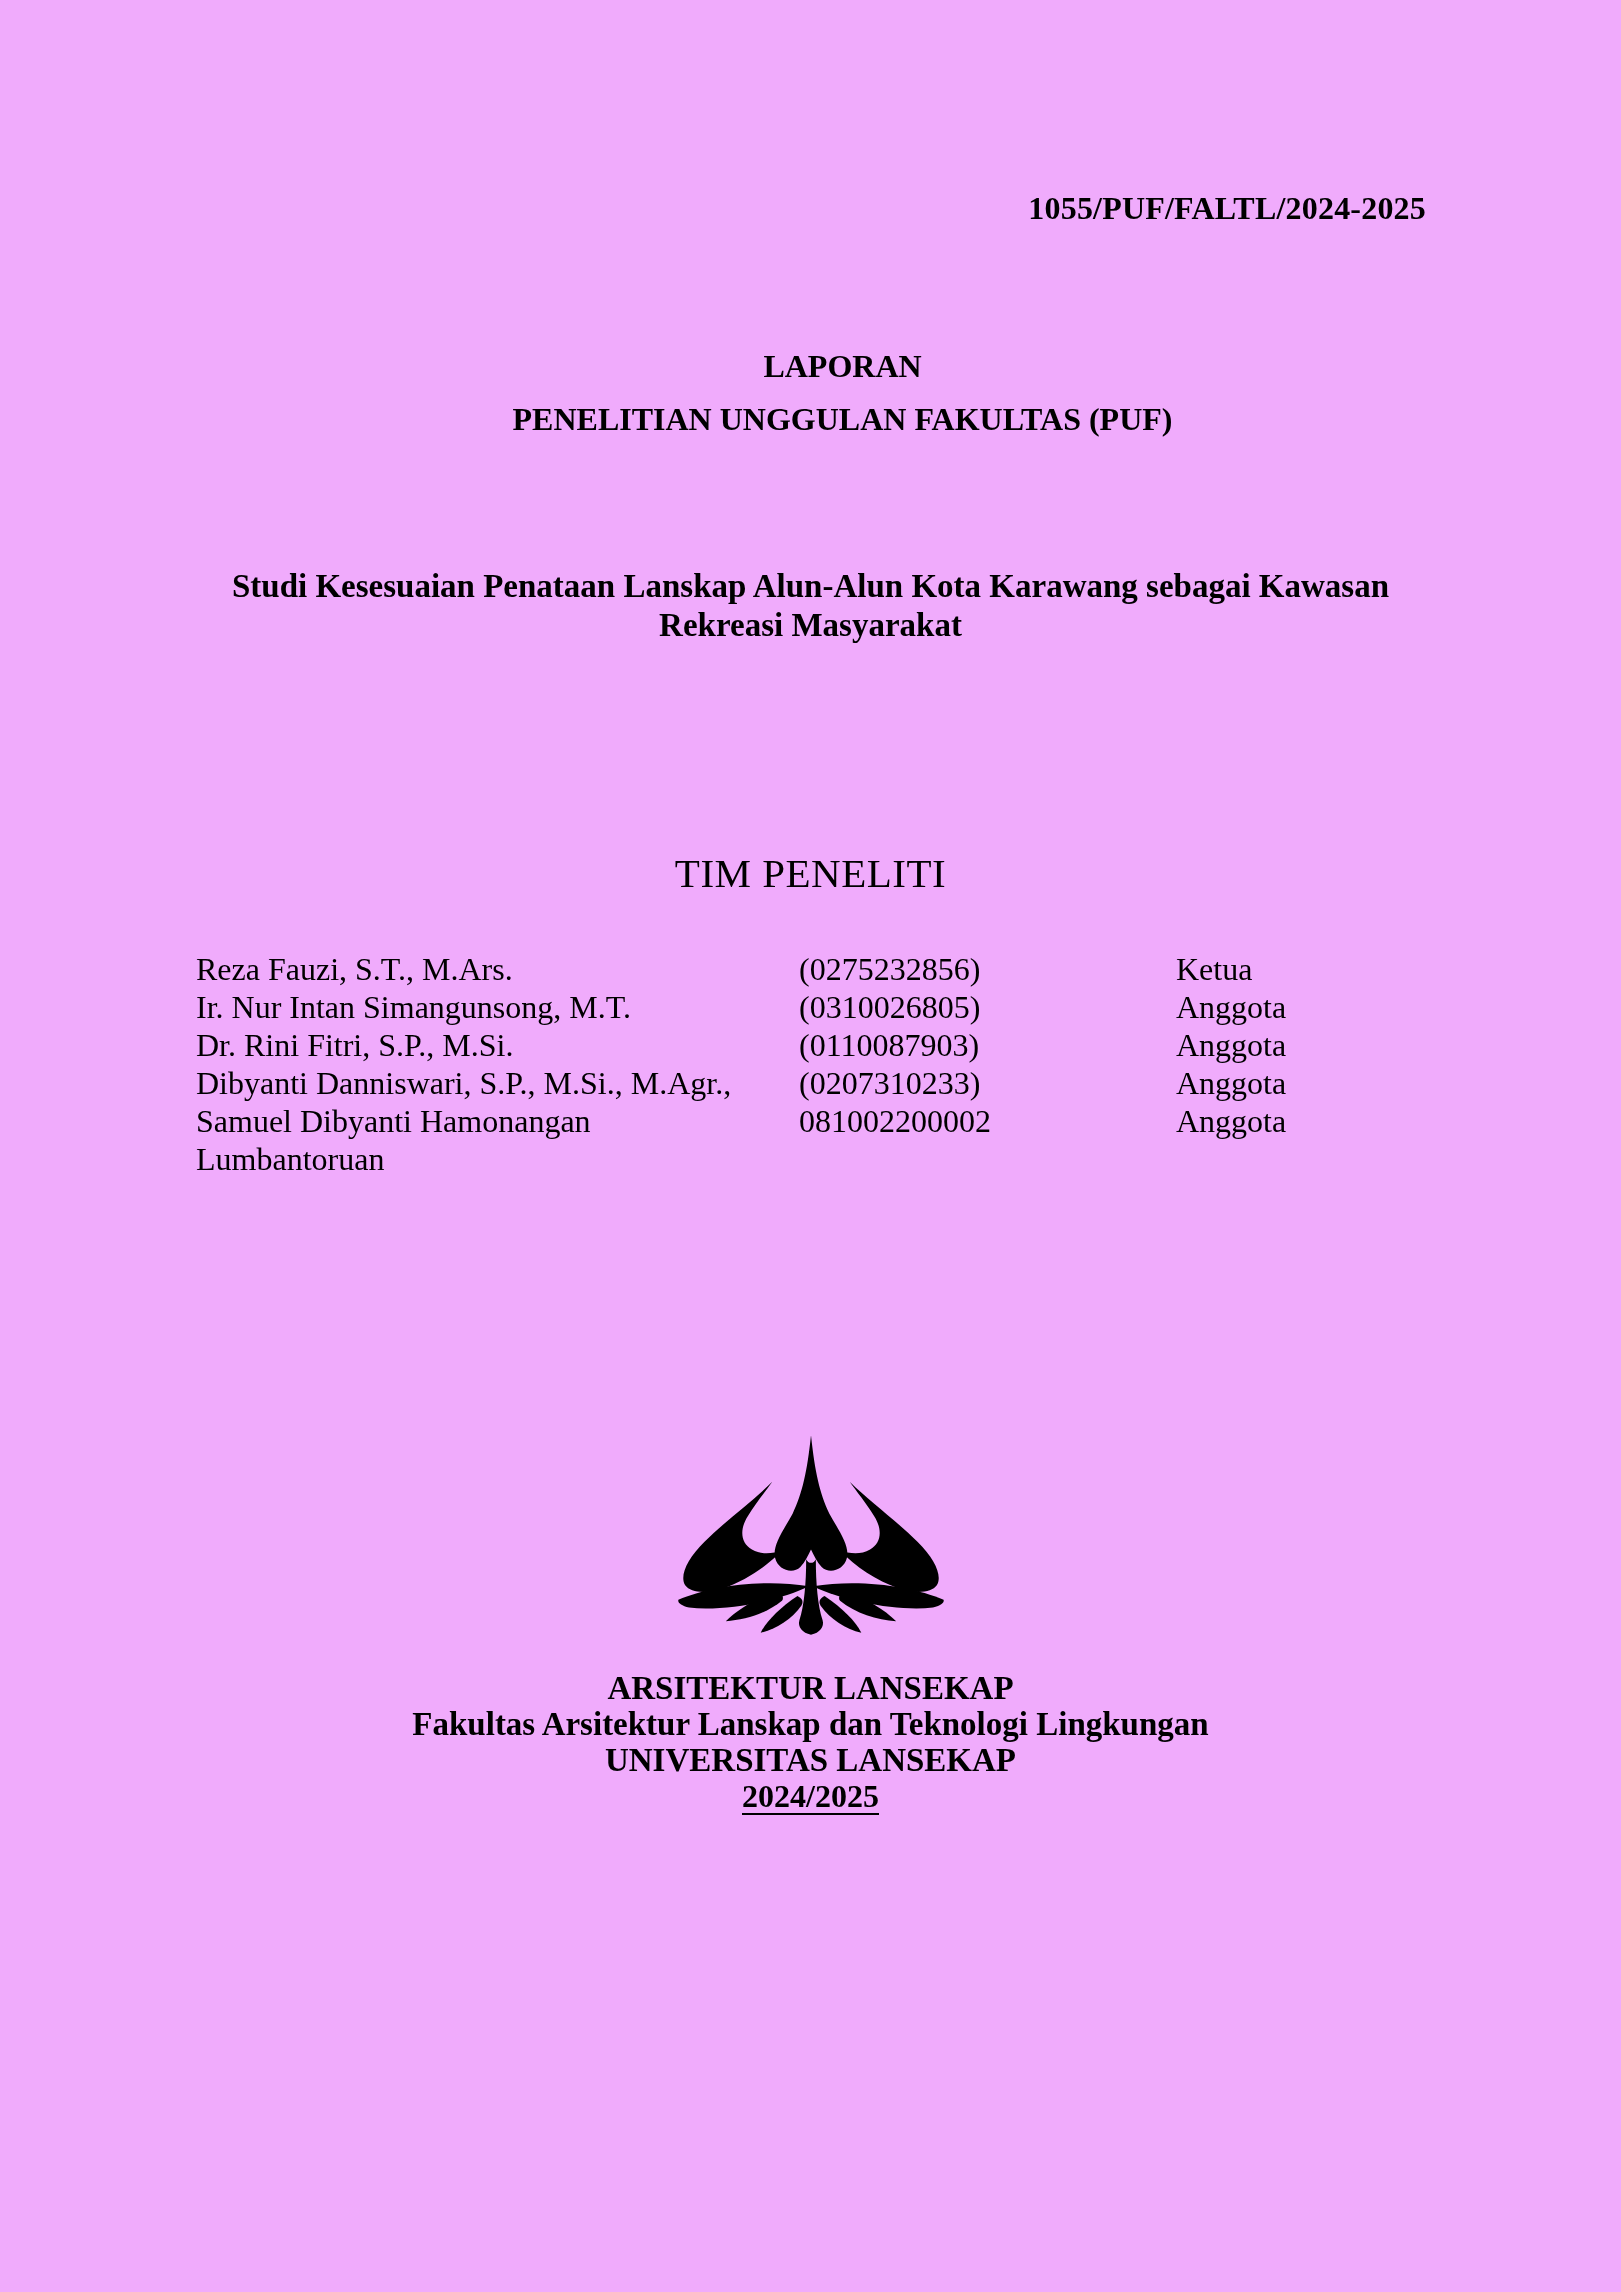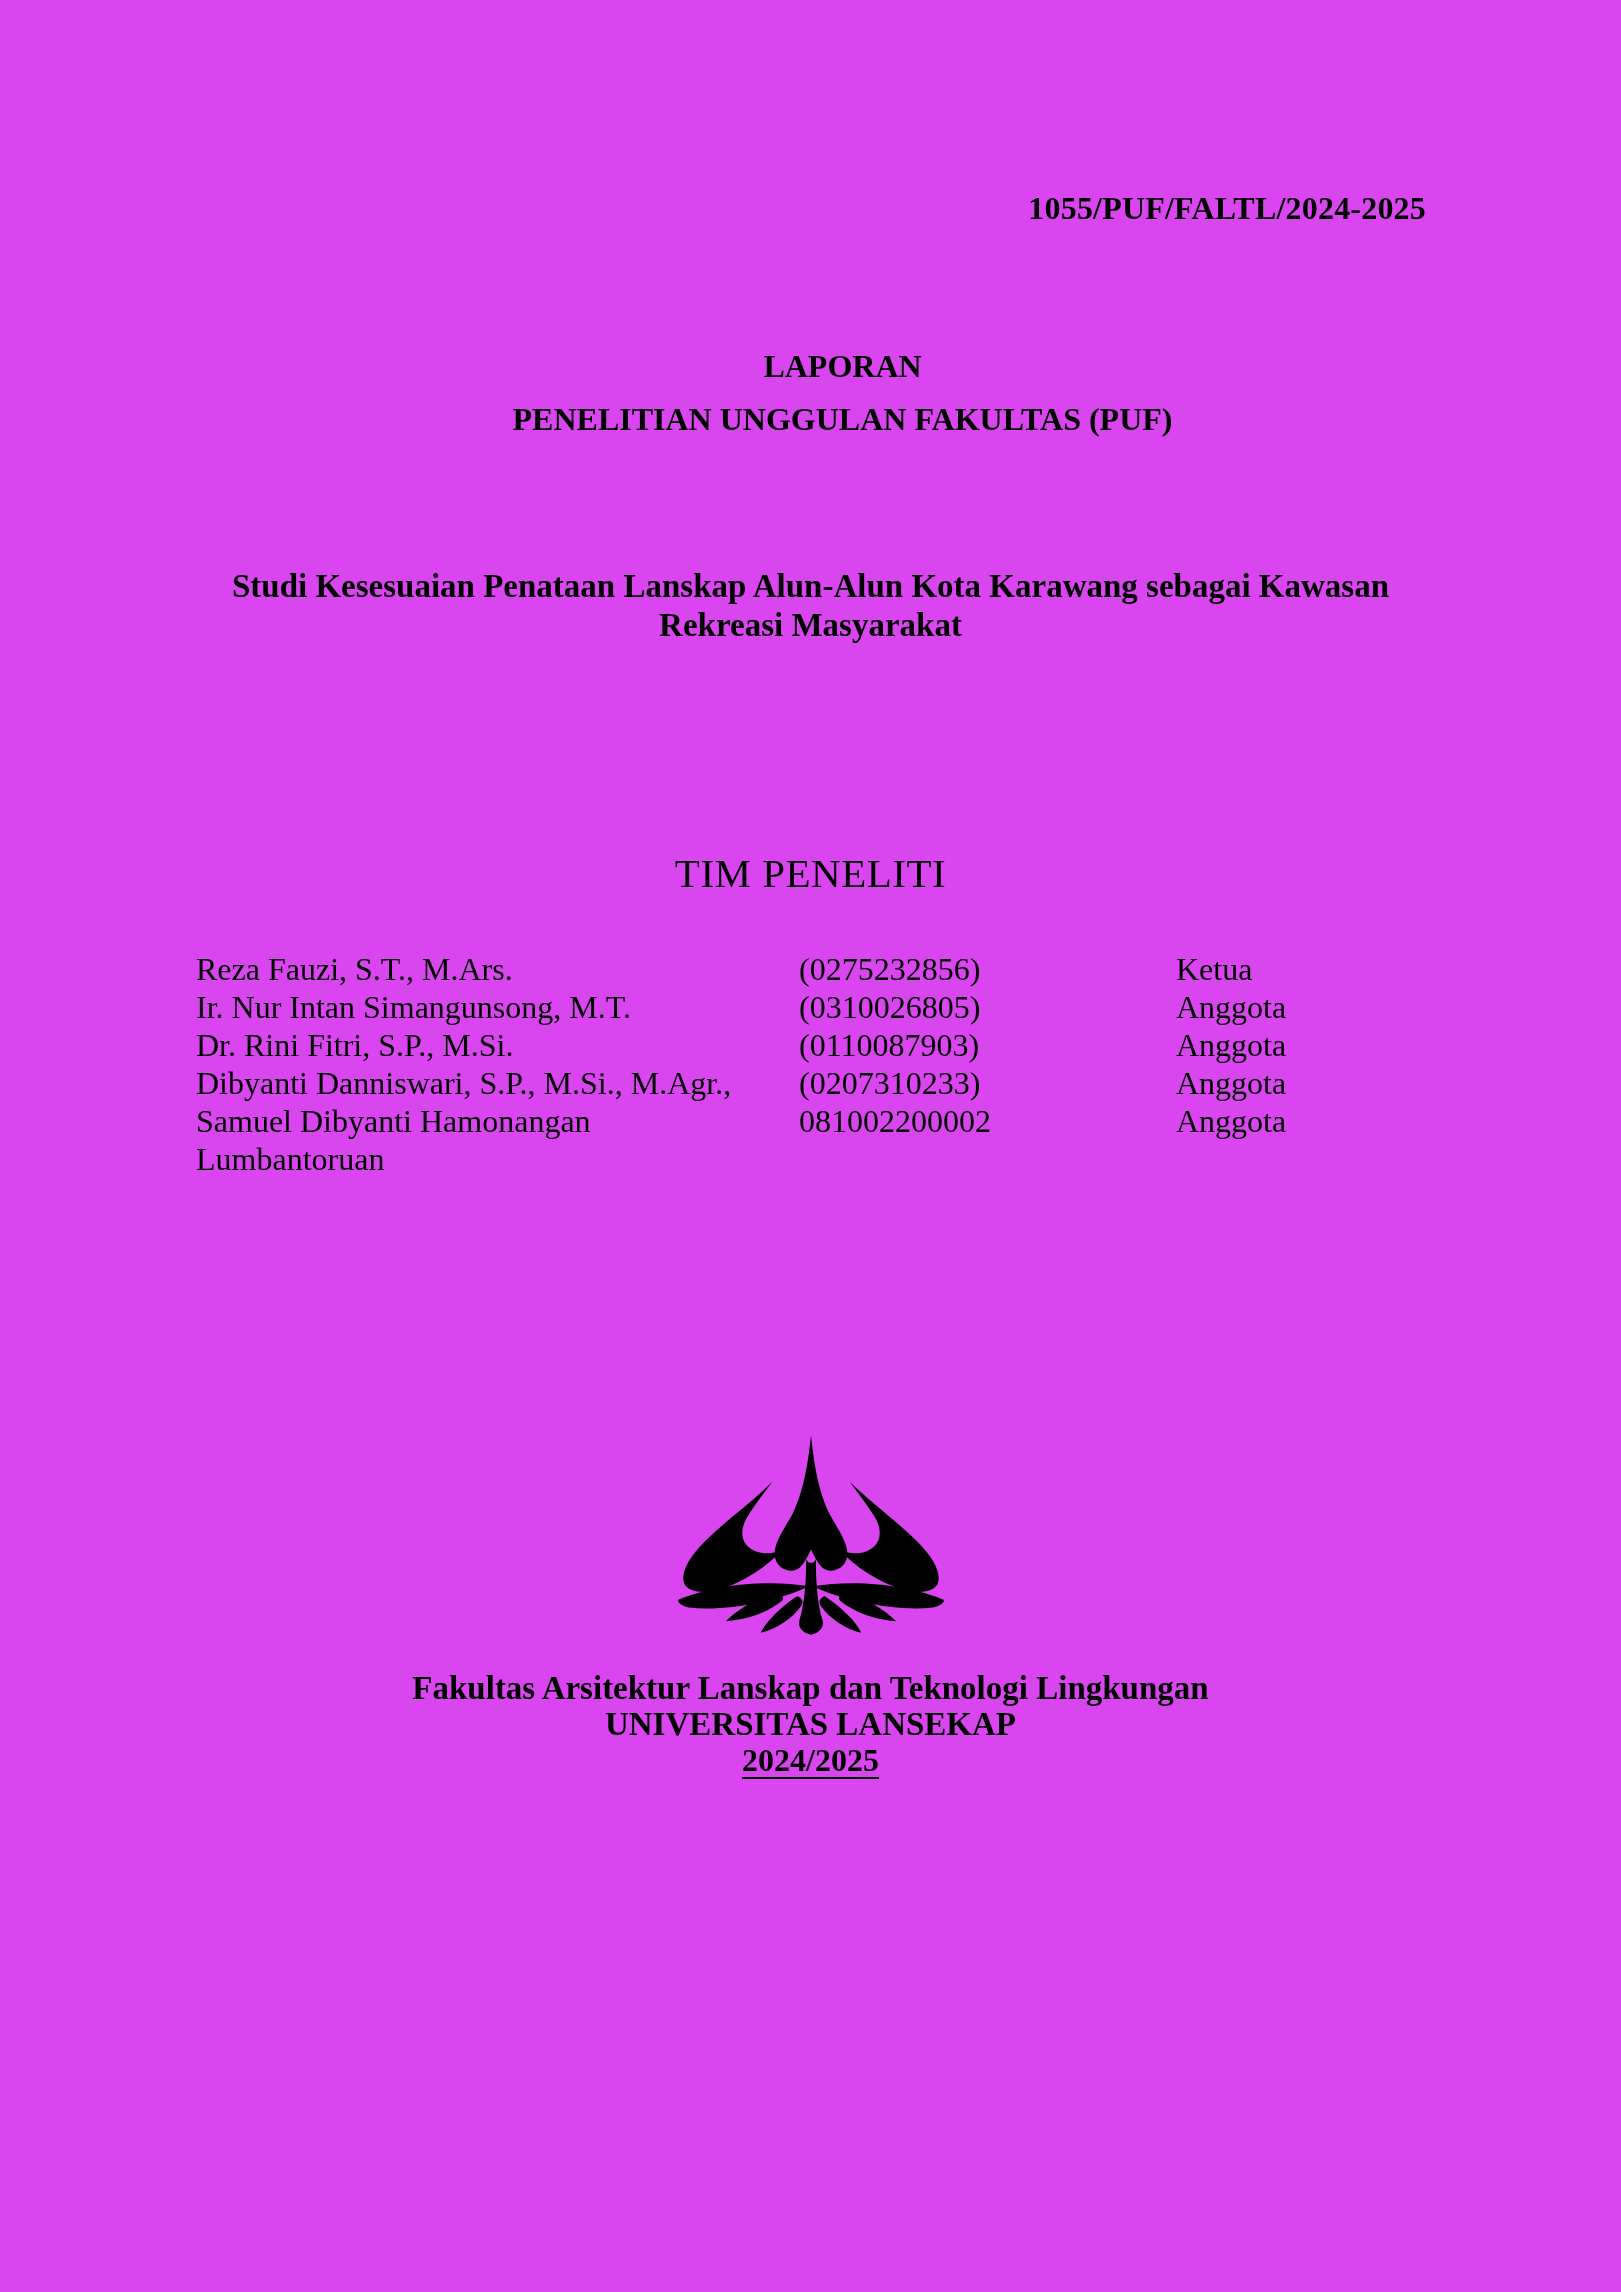--- a/index.html
+++ b/index.html
@@ -4,21 +4,21 @@
 <style>
   html, body {
     margin: 0;
     padding: 0;
     background: #ffffff;
   }
   .page {
     position: relative;
     width: 1621px;
     height: 2293px;
-    background: #d946ef;
+    background: #f0abfc;
     color: #000000;
     font-family: "Liberation Serif", serif;
     overflow: hidden;
   }
   .doc-number {
     position: absolute;
     top: 190px;
     right: 195px;
     font-size: 32px;
     font-weight: bold;
@@ -220,20 +220,21 @@
                C147,173 150,170 154,168 Z"></path>
 
       <path d="M176,163
                C196,170 216,182 228,194
                C208,193 186,186 170,173
                C167,169 171,164 176,163 Z"></path>
     </svg>
   </div>
 
   <div class="footer-block">
+    <div>ARSITEKTUR LANSEKAP</div>
     <div>Fakultas Arsitektur Lanskap dan Teknologi Lingkungan</div>
     <div>UNIVERSITAS LANSEKAP</div>
     <div>
       <span class="academic-year">2024/2025</span>
     </div>
   </div>
 
 </div>
 
 

